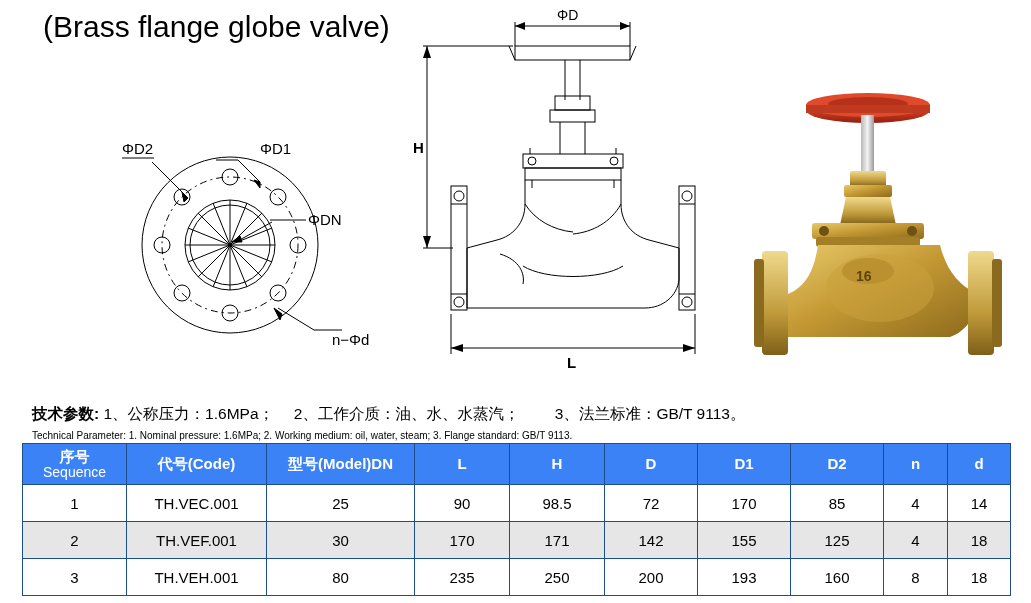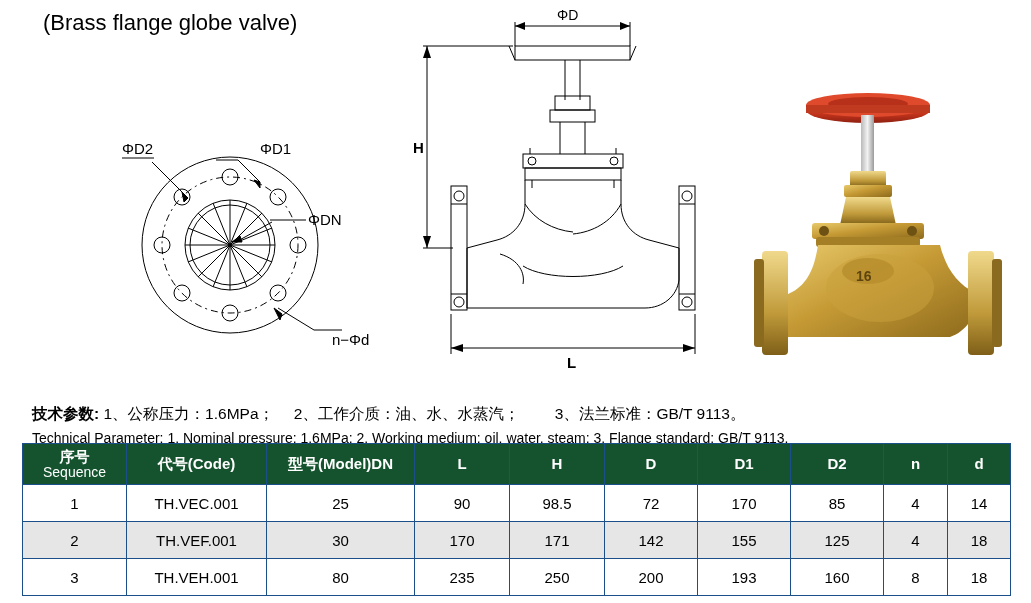--- a/index.html
+++ b/index.html
@@ -34,21 +34,21 @@
     margin-right: 10px;
     flex: 0 0 auto;
   }
   .title-cn {
     font-size: 27px;
     font-weight: bold;
     letter-spacing: 1px;
     line-height: 1.1;
   }
   .title-en {
-    font-size: 22px;
+    font-size: 30px;
     margin-left: 29px;
     margin-top: 2px;
     line-height: 1.15;
   }
 
   
   .drawings {
     position: absolute;
     left: 0;
     top: 0;
@@ -65,21 +65,21 @@
     width: 980px;
     margin-top: 20px;
   }
   .tech-cn {
     font-size: 15.5px;
     line-height: 1.5;
     white-space: nowrap;
   }
   .tech-cn b { font-weight: bold; }
   .tech-en {
-    font-size: 14px;
+    font-size: 10px;
     line-height: 1.5;
     margin-top: 3px;
     white-space: nowrap;
   }
 
   
   .table-wrap {
     position: absolute;
     left: 22px;
     top: 443px;
@@ -91,21 +91,21 @@
     table-layout: fixed;
   }
   table.spec th, table.spec td {
     border: 1px solid #1a4f8a;
     text-align: center;
     font-size: 15px;
     height: 34px;
     color: #000;
   }
   table.spec thead th {
-    background: #14532d;
+    background: #3b82f6;
     color: #ffffff;
     font-weight: bold;
     height: 38px;
     line-height: 1.05;
   }
   table.spec thead th .sub {
     display: block;
     font-size: 14px;
     font-weight: normal;
   }

